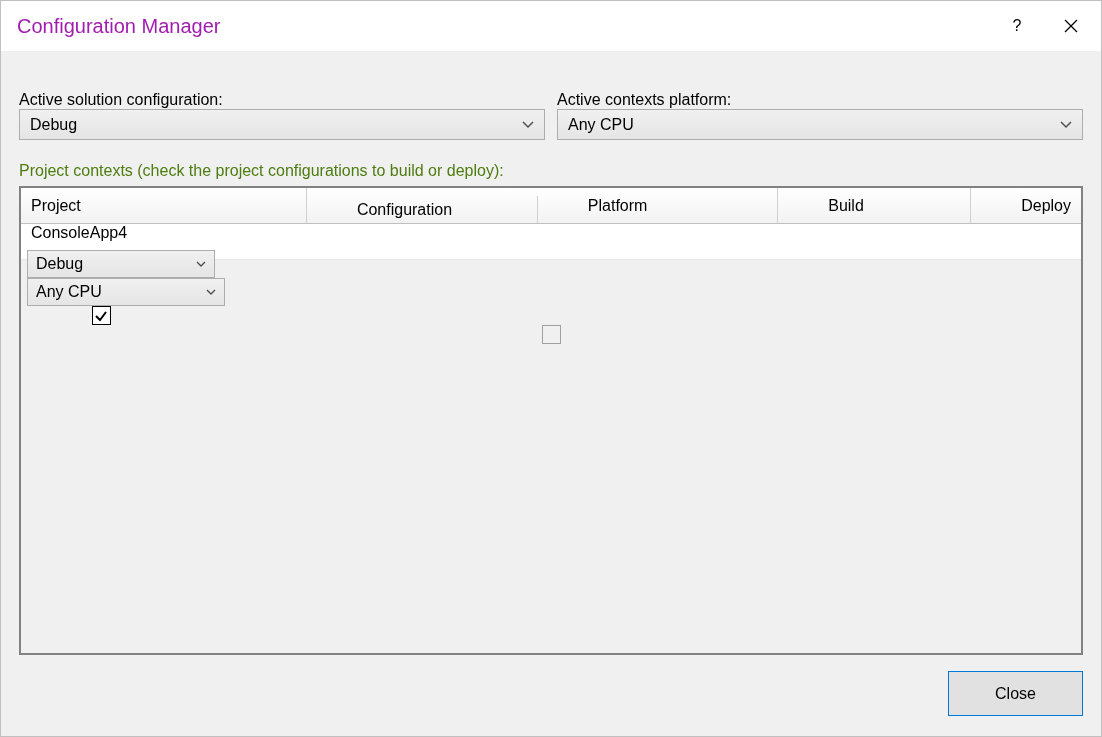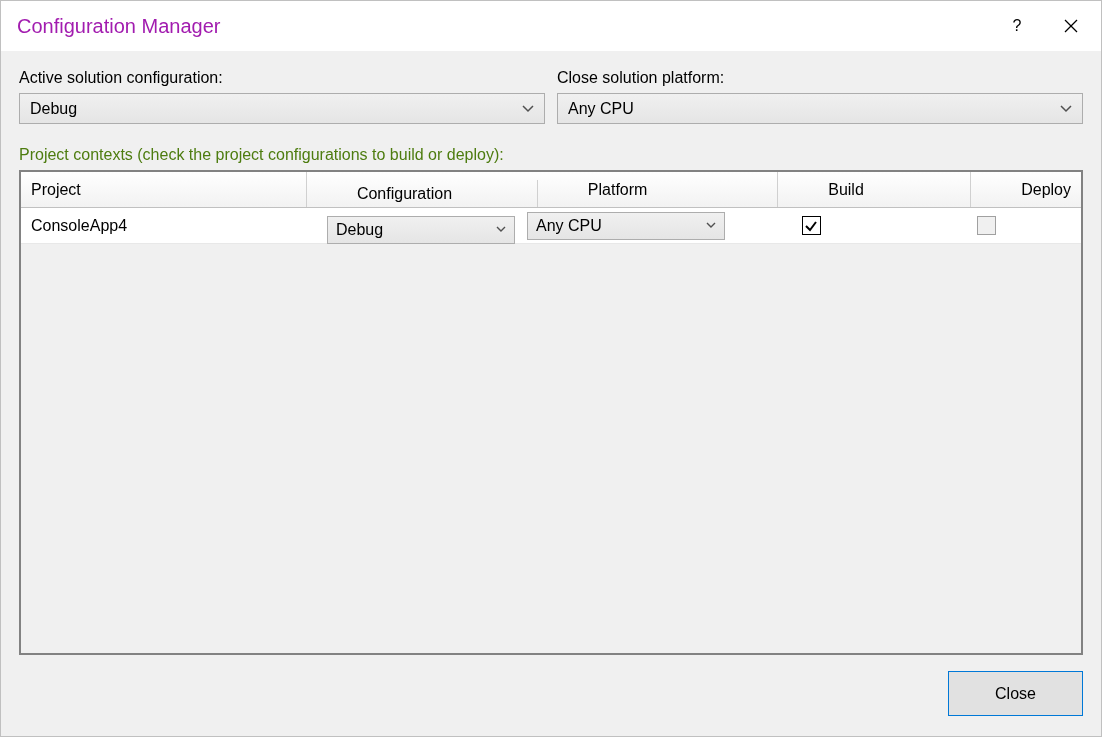--- a/index.html
+++ b/index.html
@@ -4,36 +4,36 @@
   <style>
     * { box-sizing: border-box; margin: 0; padding: 0; font-family: "Segoe UI", Tahoma, sans-serif; }
     body { background: #ffffff; width: 1102px; height: 737px; overflow: hidden; }
     .dialog { width: 1102px; height: 737px; background: #ffffff; border: 1px solid #c0c0c0; display: flex; flex-direction: column; }
     .titlebar { height: 50px; display: flex; align-items: center; padding: 0 0 0 16px; background: #ffffff; }
     .titlebar .title { font-size: 20px; color: #a21caf; flex: 1; }
     .titlebar .btn { width: 60px; height: 50px; display: flex; align-items: center; justify-content: center; font-size: 16px; color: #000000; }
     .titlebar .help { width: 48px; }
     .content { flex: 1; padding: 18px 18px 20px 18px; background: #f0f0f0; display: flex; flex-direction: column; }
     .row-configs { display: flex; gap: 12px; margin-bottom: 22px; }
-    .config-group { flex: 1; display: flex; flex-direction: column; gap: 6px; }
+    .config-group { flex: 1; display: flex; flex-direction: column; gap: 0; margin-top: 22px; }
     .config-group label { font-size: 16px; color: #000000; }
     .combo { display: flex; align-items: center; height: 31px; border: 1px solid #adadad; background: linear-gradient(#f0f0f0, #e5e5e5); padding: 0 10px; font-size: 16px; color: #000000; position: relative; }
     .combo .combo-text { flex: 1; }
     .combo svg { flex-shrink: 0; }
     .contexts-label { font-size: 16px; color: #4d7c0f; margin-bottom: 6px; }
     .grid { border: 2px solid #828282; background: #f0f0f0; flex: 1; overflow: hidden; display: flex; flex-direction: column; }
     .grid-header { display: flex; height: 36px; background: linear-gradient(#ffffff, #f2f2f2); border-bottom: 1px solid #c0c0c0; gap: 40px; }
     .hcell { display: flex; align-items: center; padding: 0 10px; font-size: 16px; color: #000000; border-right: 1px solid #d0d0d0; }
     .col-project { width: 300px; }
     .col-config { width: 200px; margin-top: 8px; }
     .col-platform { width: 210px; }
     .col-build { width: 160px; justify-content: flex-start; }
     .col-deploy { flex: 1; justify-content: flex-start; }
     .hcell:last-child { border-right: none; }
-    .grid-row { display: flex; height: 36px; background: #ffffff; border-bottom: 1px solid #e8e8e8; }
+    .grid-row { display: flex; height: 36px; background: #ffffff; border-bottom: 1px solid #e8e8e8; flex-direction: column; }
     .rcell { display: flex; align-items: center; padding: 0 6px; font-size: 16px; color: #000000; }
     .rcell.col-project { padding-left: 10px; }
     .rcell.col-build, .rcell.col-deploy { justify-content: center; }
     .small-combo { display: flex; align-items: center; width: 100%; height: 28px; border: 1px solid #adadad; background: linear-gradient(#f0f0f0, #e5e5e5); padding: 0 8px; font-size: 16px; color: #000000; }
     .small-combo .combo-text { flex: 1; }
     .check { width: 19px; height: 19px; border: 1.5px solid #000000; background: #ffffff; display: flex; align-items: center; justify-content: center; }
     .check.disabled { border-color: #a0a0a0; background: #f0f0f0; }
     .footer { display: flex; justify-content: flex-end; padding: 16px 0 0 0; }
     .close-btn { width: 135px; height: 45px; border: 1.5px solid #0078d7; background: #e1e1e1; font-size: 16px; color: #000000; display: flex; align-items: center; justify-content: center; }
   </style>
@@ -59,21 +59,21 @@
       <div class="config-group">
         <label>Active solution configuration:</label>
         <div class="combo">
           <span class="combo-text">Debug</span>
           <svg width="12" height="8" viewBox="0 0 12 8">
               <path d="M1 1 L6 6 L11 1" fill="none" stroke="#505050" stroke-width="1.5"></path>
             </svg>
         </div>
       </div>
       <div class="config-group">
-        <label>Close solution platform:</label>
+        <label>Active contexts platform:</label>
         <div class="combo">
           <span class="combo-text">Any CPU</span>
           <svg width="12" height="8" viewBox="0 0 12 8">
               <path d="M1 1 L6 6 L11 1" fill="none" stroke="#505050" stroke-width="1.5"></path>
             </svg>
         </div>
       </div>
     </div>
 
     <div class="contexts-label">Project contexts (check the project configurations to build or deploy):</div>

